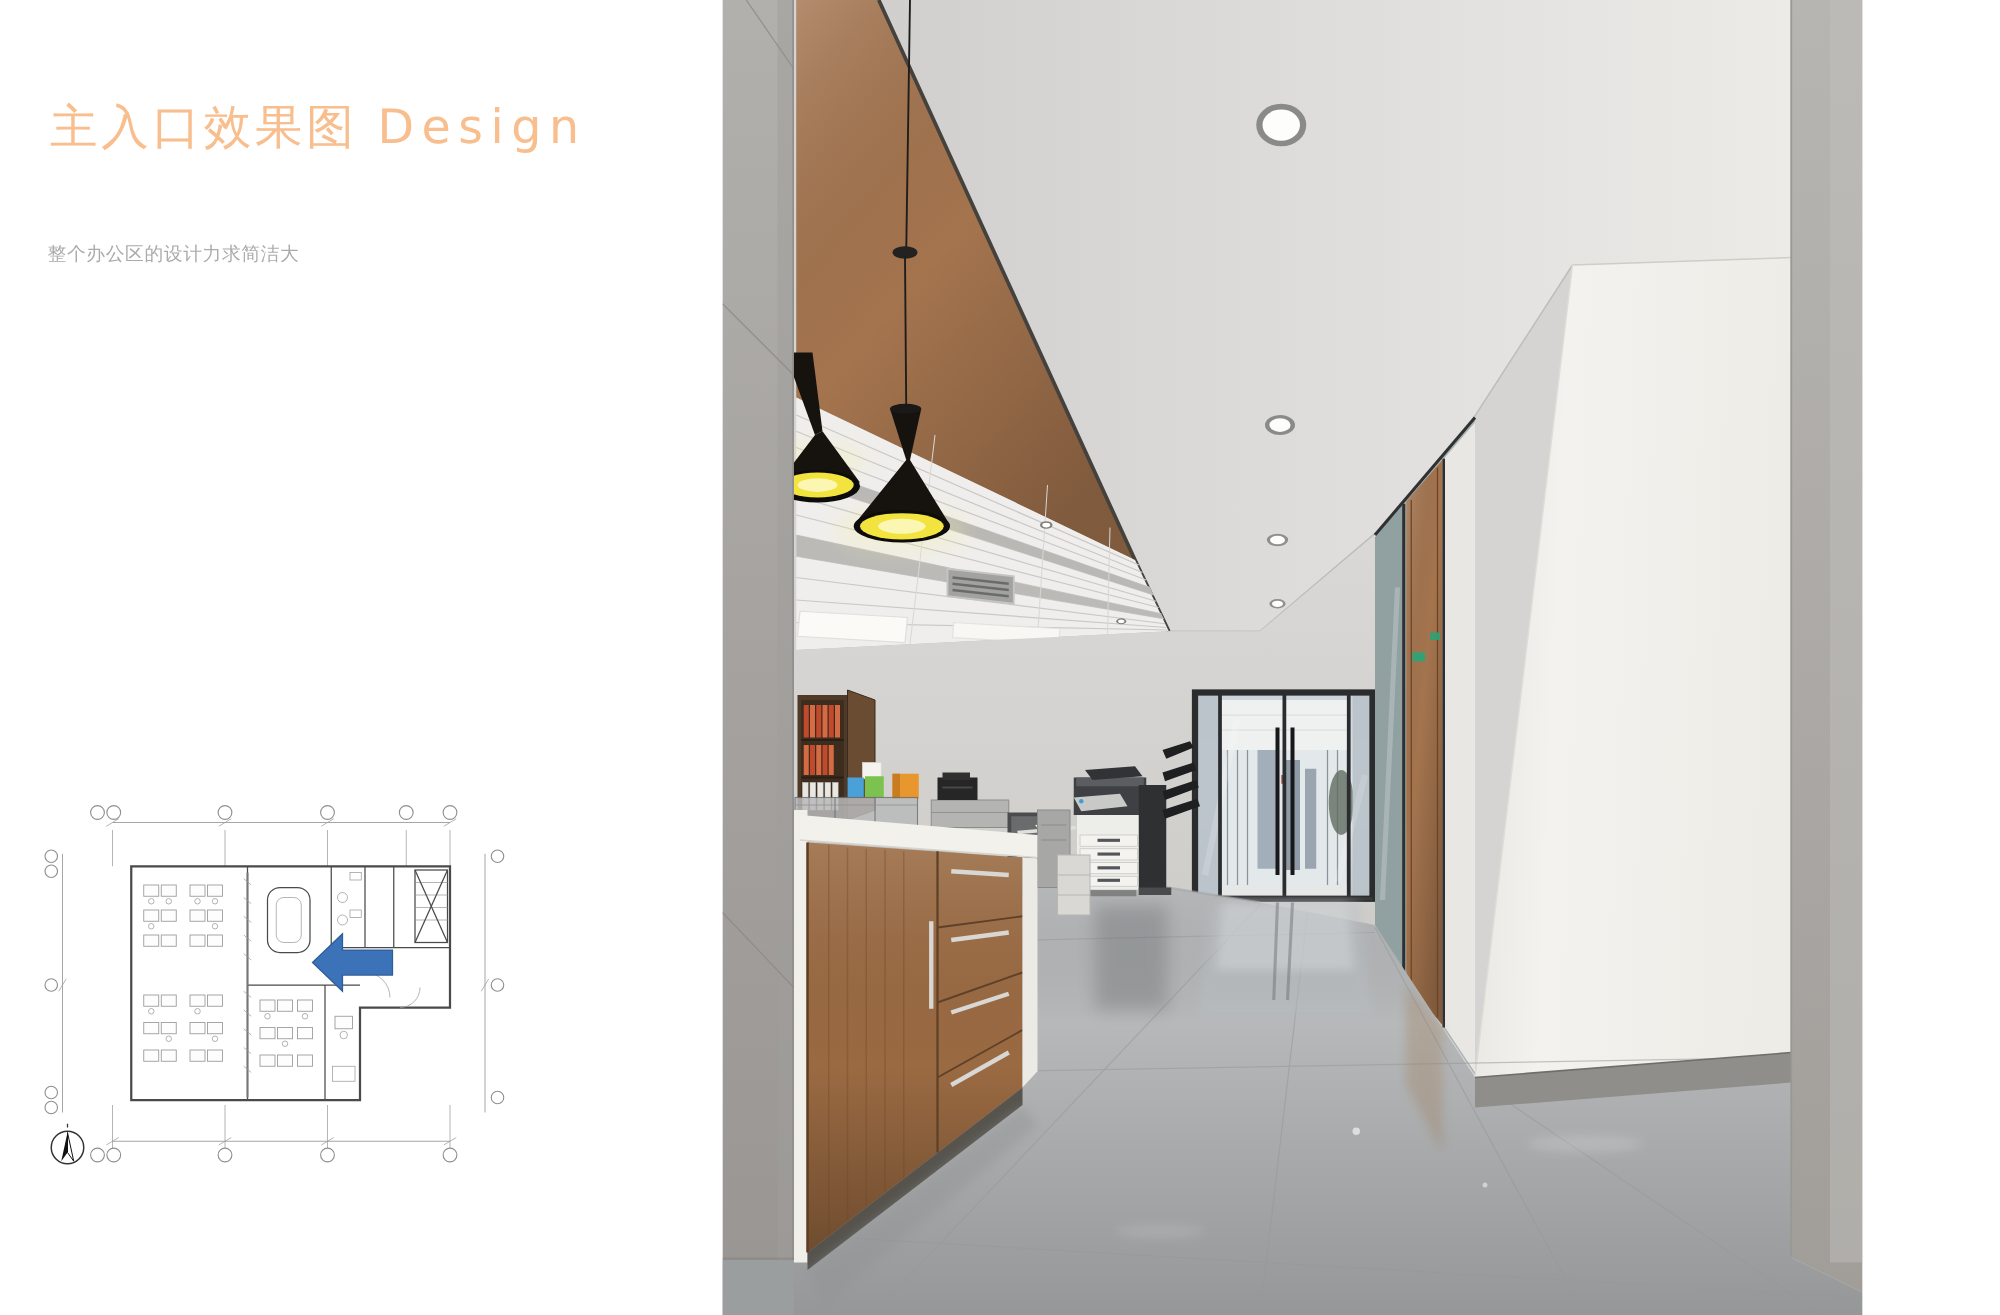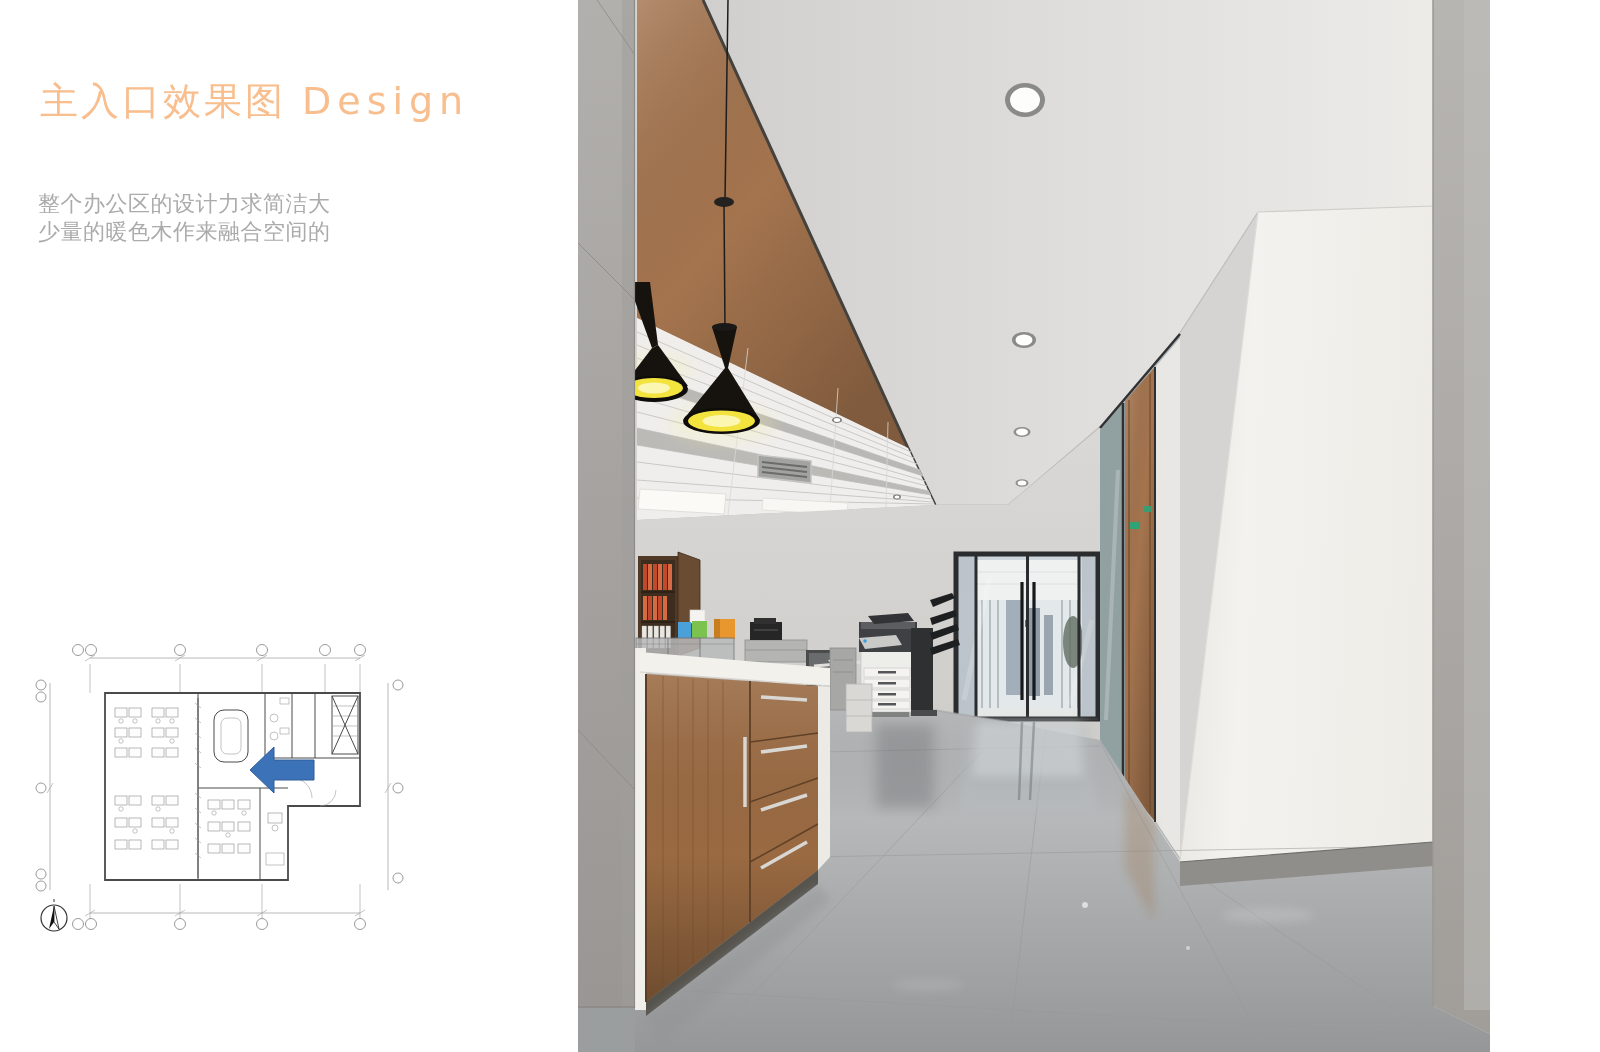--- a/index.html
+++ b/index.html
@@ -1,21 +1,21 @@
 <!DOCTYPE html>
 <html style="--page-bg: #ffffff; --accent: #f8be8e; --body-text: #ababab; --copper: #a4744e; --lamp-black: #16130f; --lamp-yellow: #f2e33e; --wood: #9a6a42; --floor: #b6b8b9; --wall: #d5d4d2; --white-column: #f2f0ec; --frame-dark: #2b2c2e; --arrow-blue: #3c72b8; --exit-green: #2fa276; --plan-line: #a6a6a6; --plan-wall: #4a4a4a; --sky-glass: #c6d1d9;"><head>
 <meta charset="utf-8">
 <style>
   html,body{margin:0;padding:0;background:#fff;}
   .canvas{position:relative;width:1600px;height:1052px;background:var(--page-bg,#fff);
           overflow:hidden;font-family:"DejaVu Sans","Liberation Sans",sans-serif;}
   .title{position:absolute;left:40px;top:76px;margin:0;font-size:38px;font-weight:400;
          color:var(--accent,#f8be8e);letter-spacing:3px;white-space:nowrap;}
   .title .en{margin-left:16px;letter-spacing:6px;}
-  .desc{position:absolute;left:38px;top:190px;font-size:22px;line-height:27.5px;
+  .desc{position:absolute;left:38px;top:190px;font-size:15px;line-height:27.5px;
         color:var(--body-text,#ababab);letter-spacing:.5px;}
   .plan-svg{position:absolute;left:30px;top:628px;}
   .photo-svg{position:absolute;left:578px;top:0;}
   
   .copper-fill{fill:var(--copper,#a4744e);}
   .wood-fill{fill:var(--wood,#9a6a42);}
   .lamp-black{fill:var(--lamp-black,#16130f);}
   .lamp-yellow{fill:var(--lamp-yellow,#f2e33e);}
   .arrow-blue{fill:var(--arrow-blue,#3c72b8);}
   .exit-green{fill:var(--exit-green,#2fa276);}
@@ -33,21 +33,20 @@
 </style>
 </head>
 <body>
 
 <div class="canvas">
 
   <h1 class="title"><span>主入口效果图</span><span class="en">Design</span></h1>
 
   <div class="desc">
     <div>整个办公区的设计力求简洁大</div>
-    <div>少量的暖色木作来融合空间的</div>
   </div>
 
   <svg class="plan-svg" width="390" height="330" viewBox="0 0 390 330">
     <g>
       <line class="pln" x1="60" y1="30" x2="330" y2="30"></line>
       <line class="plf" x1="60" y1="36" x2="60" y2="65"></line>
         <line class="plf" x1="150" y1="36" x2="150" y2="65"></line>
       <line class="plf" x1="232" y1="36" x2="232" y2="65"></line>
         <line class="plf" x1="295" y1="36" x2="295" y2="65"></line>
       <line class="plf" x1="330" y1="36" x2="330" y2="65"></line>

